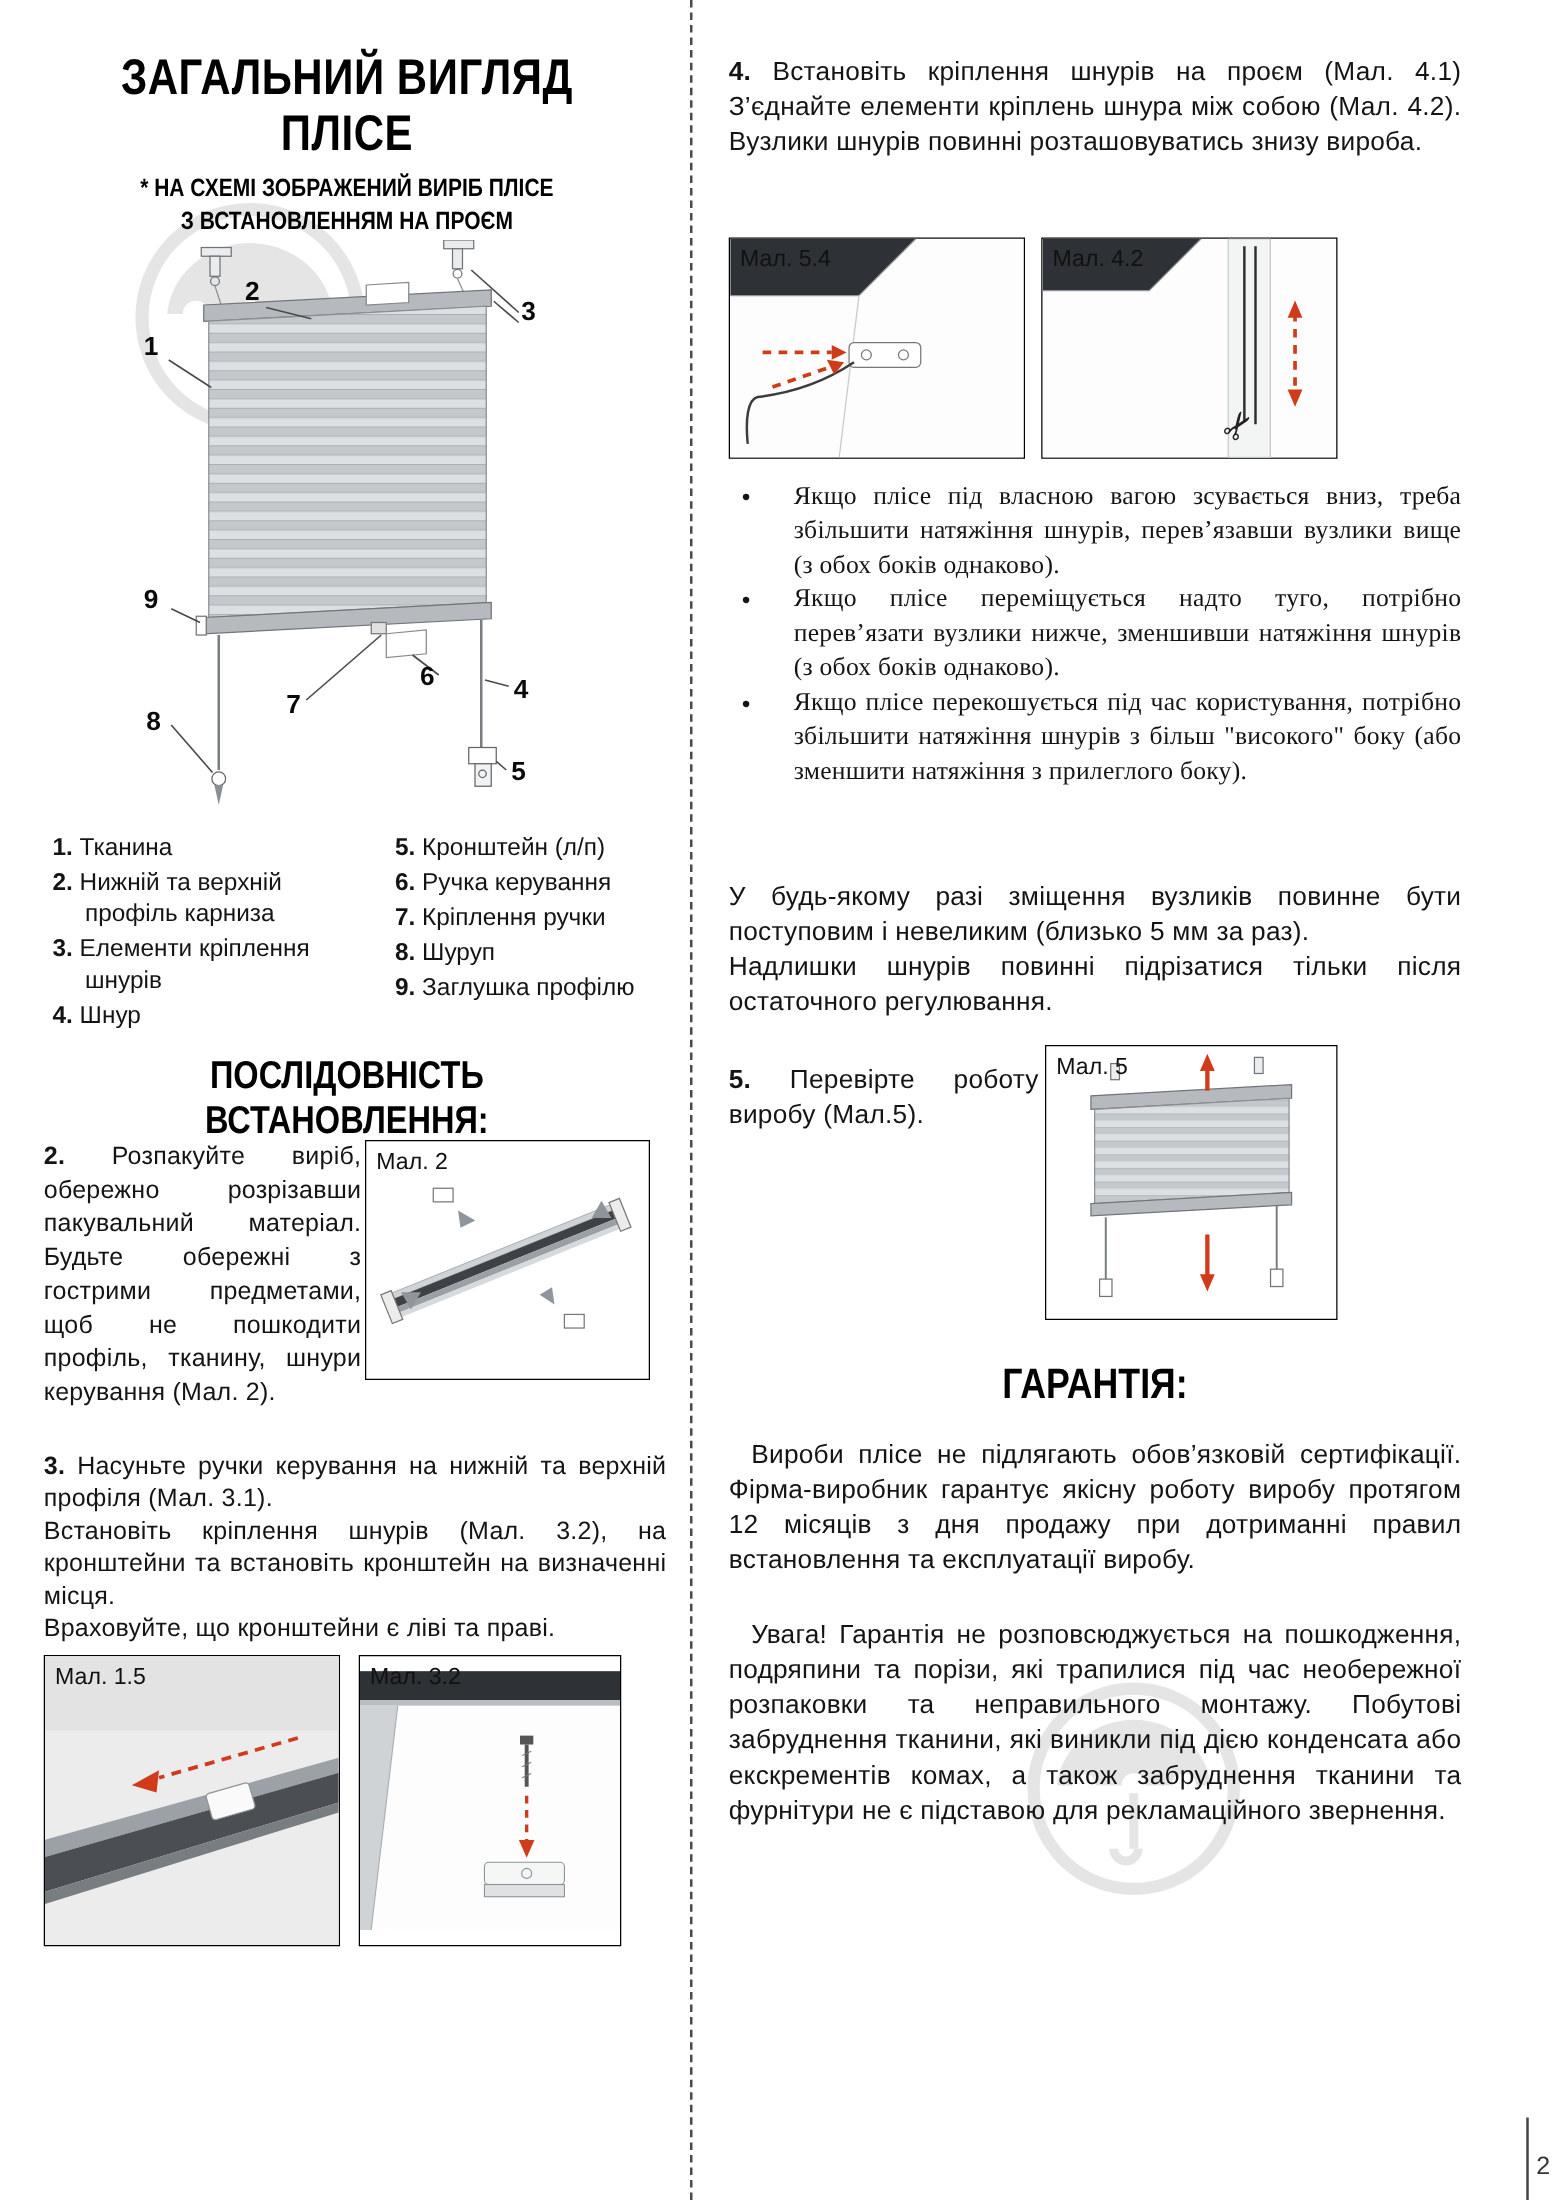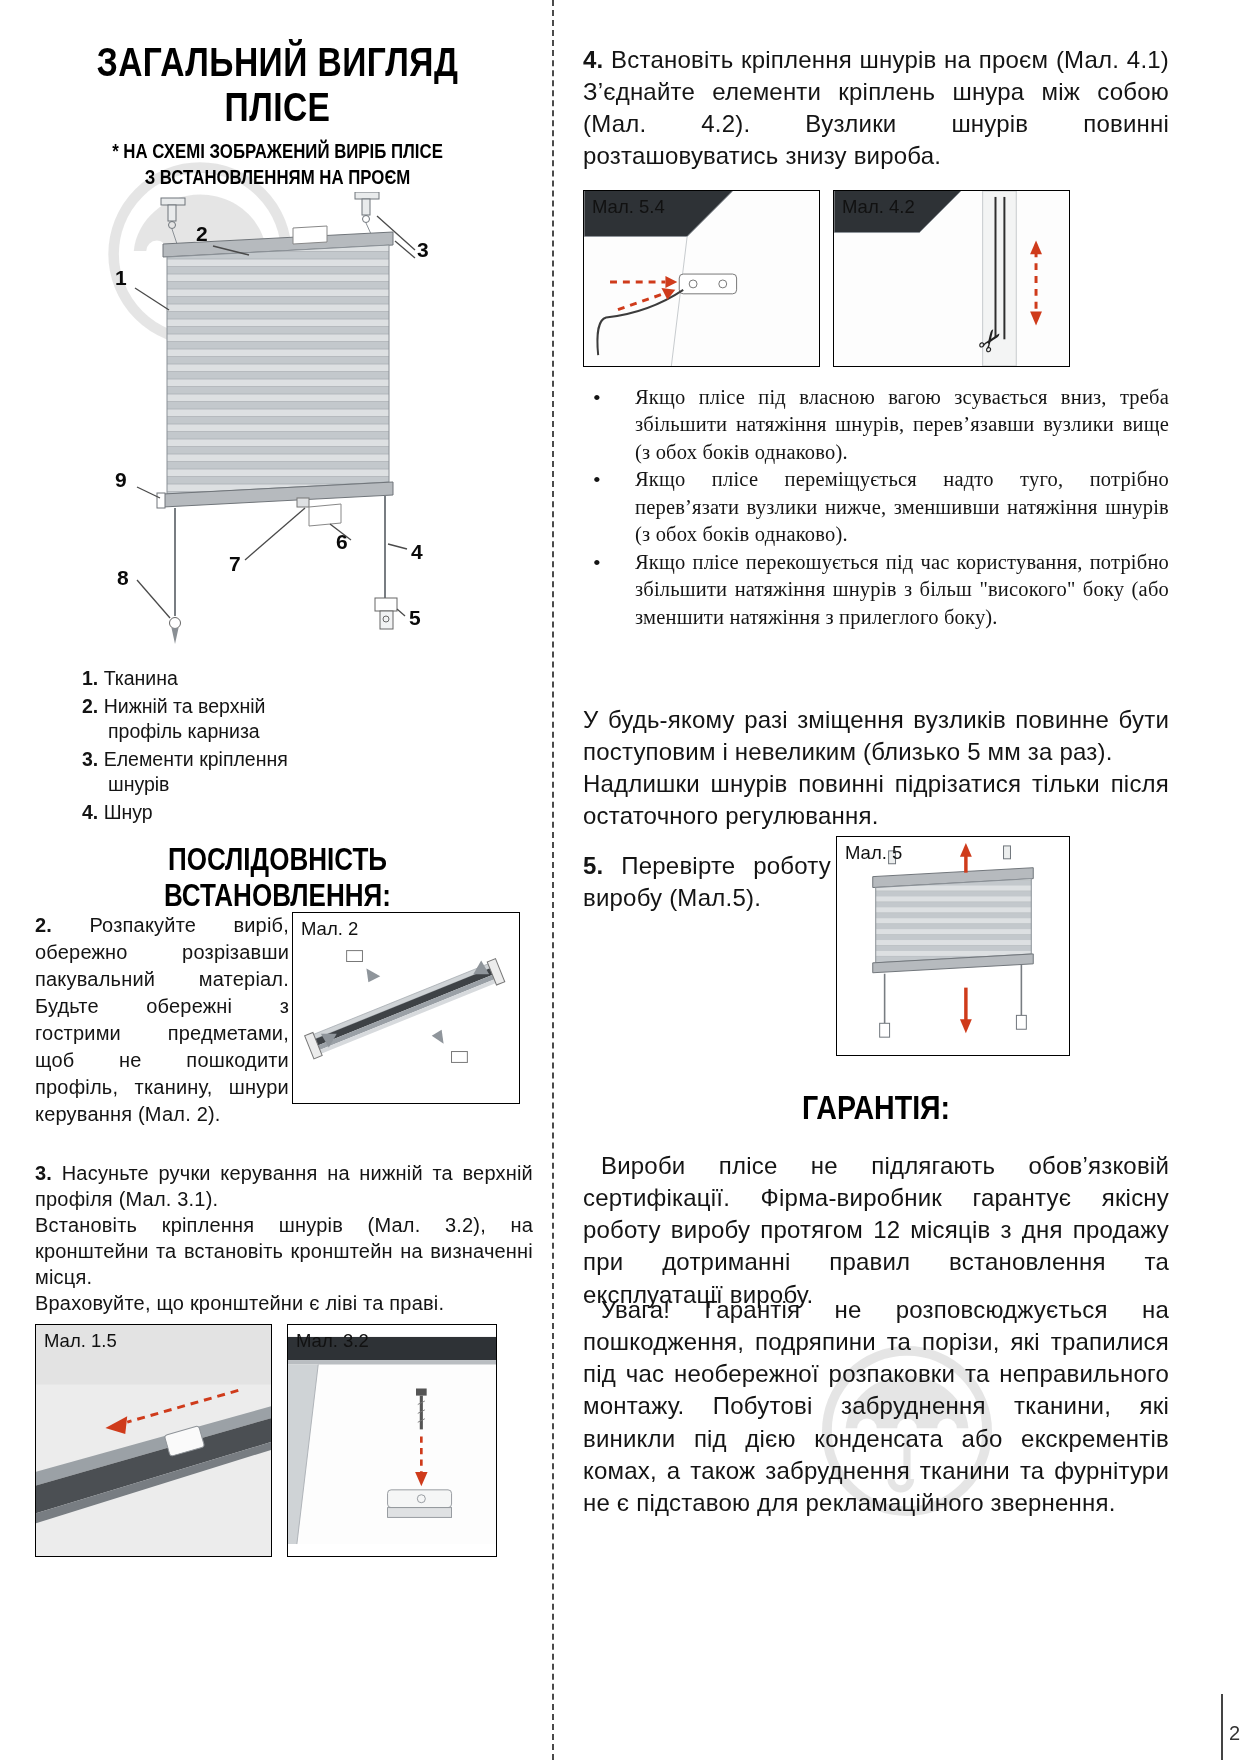--- a/index.html
+++ b/index.html
@@ -24,36 +24,36 @@
   .title-block { left:30px; top:40px; width:495px; }
   .title-line { font-size:40px; font-weight:bold; line-height:1.12; text-align:center; color:#000; letter-spacing:.5px; }
   .subtitle-block { left:30px; top:138px; width:495px; }
   .subtitle-line { font-size:20px; font-weight:bold; line-height:1.3; text-align:center; color:#000; }
   .seq-heading { left:30px; top:842px; width:495px; }
   .seq-heading .squeeze { display:block; font-size:31px; font-weight:bold; text-align:center; color:#000; }
   .warranty-heading { left:583px; top:1088px; width:586px; }
   .warranty-heading .squeeze { display:block; font-size:34px; font-weight:bold; text-align:center; color:#000; }
 
   
-  .txt { font-size:24px; line-height:1.34; text-align:justify; letter-spacing:.2px; }
+  .txt { font-size:21px; line-height:1.34; text-align:justify; letter-spacing:.2px; }
   .txt-l { font-size:20px; line-height:1.35; text-align:justify; letter-spacing:.2px; }
   .step2 { left:35px; top:912px; width:254px; }
   .step3 { left:35px; top:1160px; width:498px; line-height:1.3; }
   .step4 { left:583px; top:44px; width:586px; }
   .bullets { left:583px; top:384px; width:586px; list-style:none;font-family:Liberation Serif, serif; }
   .bullets li { position:relative; padding-left:52px; font-size:20.5px; line-height:1.34; text-align:justify; letter-spacing:.2px; }
   .bullets li::before { content:"•"; position:absolute; left:10px; top:-1px; font-size:22px; }
   .notes { left:583px; top:704px; width:586px; }
   .step5 { left:583px; top:850px; width:248px; }
   .warranty-p1 { left:583px; top:1150px; width:586px; text-indent:18px; }
   .warranty-p2 { left:583px; top:1294px; width:586px; text-indent:18px; }
 
   
   .legend { left:42px; top:666px; width:505px; display:flex; gap:12px; }
-  .legend-c1 { width:262px;margin-left:40px; }
+  .legend-c1 { width:262px; }
   .legend-c2 { width:230px; }
   .legend-item { font-size:19.5px; line-height:1.28; padding-left:26px; text-indent:-26px; margin-bottom:3px; }
   .legend-item b { font-weight:bold; }
 
   
   .diagram { left:55px; top:192px; width:445px; height:478px; }
   .diagram svg { width:100%; height:100%; display:block; }
   .co { position:absolute; font-weight:bold; font-size:21px; color:#0a0a0a; }
   .co1{left:60px;top:74px} .co2{left:141px;top:30px} .co3{left:362px;top:46px}
   .co4{left:356px;top:348px} .co5{left:354px;top:414px} .co6{left:281px;top:338px}
@@ -180,20 +180,27 @@
     <span class="co co8">8</span>
     <span class="co co9">9</span>
   </div>
 
   <div class="abs legend">
     <div class="legend-c1">
       <div class="legend-item"><b>1.</b> <span>Тканина</span></div>
       <div class="legend-item"><b>2.</b> <span>Нижній та верхній профіль карниза</span></div>
       <div class="legend-item"><b>3.</b> <span>Елементи кріплення шнурів</span></div>
       <div class="legend-item"><b>4.</b> <span>Шнур</span></div>
+    </div>
+    <div class="legend-c2">
+      <div class="legend-item"><b>5.</b> <span>Кронштейн (л/п)</span></div>
+      <div class="legend-item"><b>6.</b> <span>Ручка керування</span></div>
+      <div class="legend-item"><b>7.</b> <span>Кріплення ручки</span></div>
+      <div class="legend-item"><b>8.</b> <span>Шуруп</span></div>
+      <div class="legend-item"><b>9.</b> <span>Заглушка профілю</span></div>
     </div>
   </div>
 
   <div class="abs seq-heading">
     <span class="squeeze">ПОСЛІДОВНІСТЬ ВСТАНОВЛЕННЯ:</span>
   </div>
 
   <p class="abs step2 txt-l">
     <b>2.</b>
     <span>Розпакуйте виріб, обережно розрізавши пакувальний матеріал. Будьте обережні з гострими предметами, щоб не пошкодити профіль, тканину, шнури керування (Мал. 2).</span>

